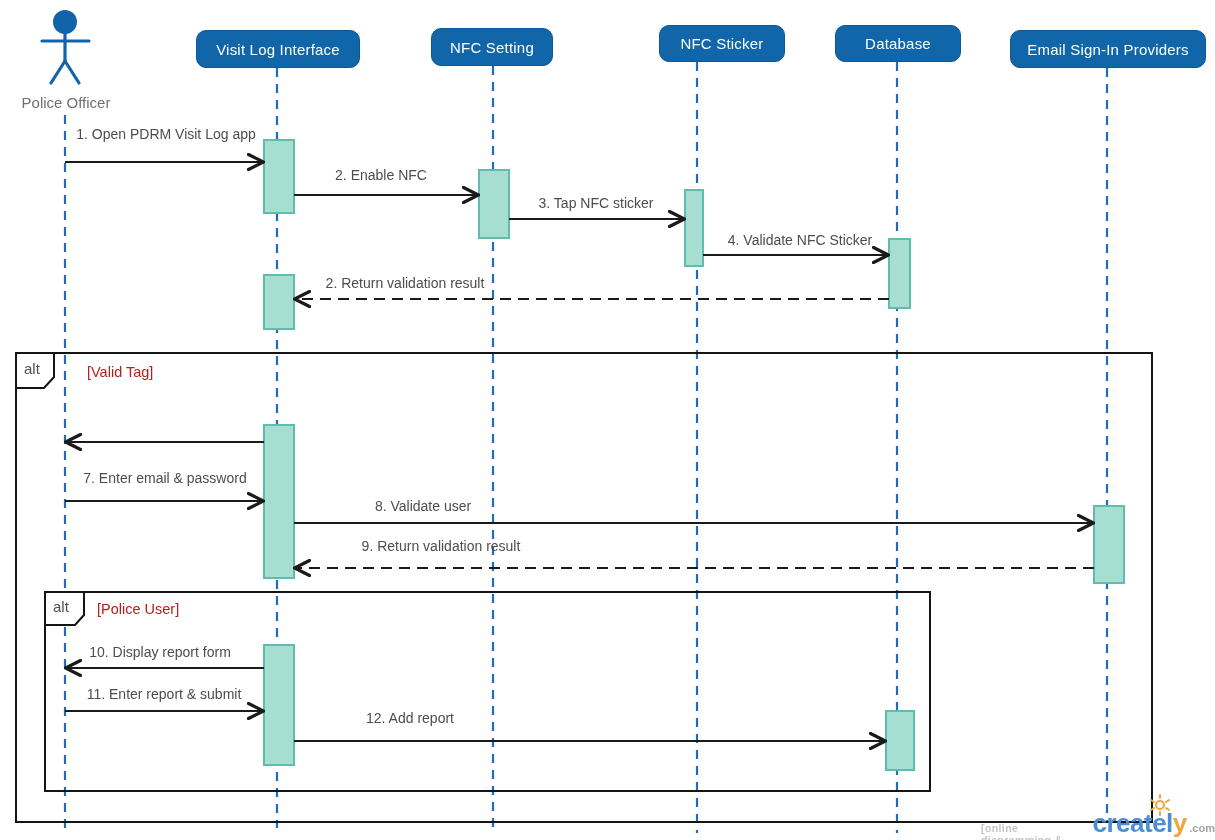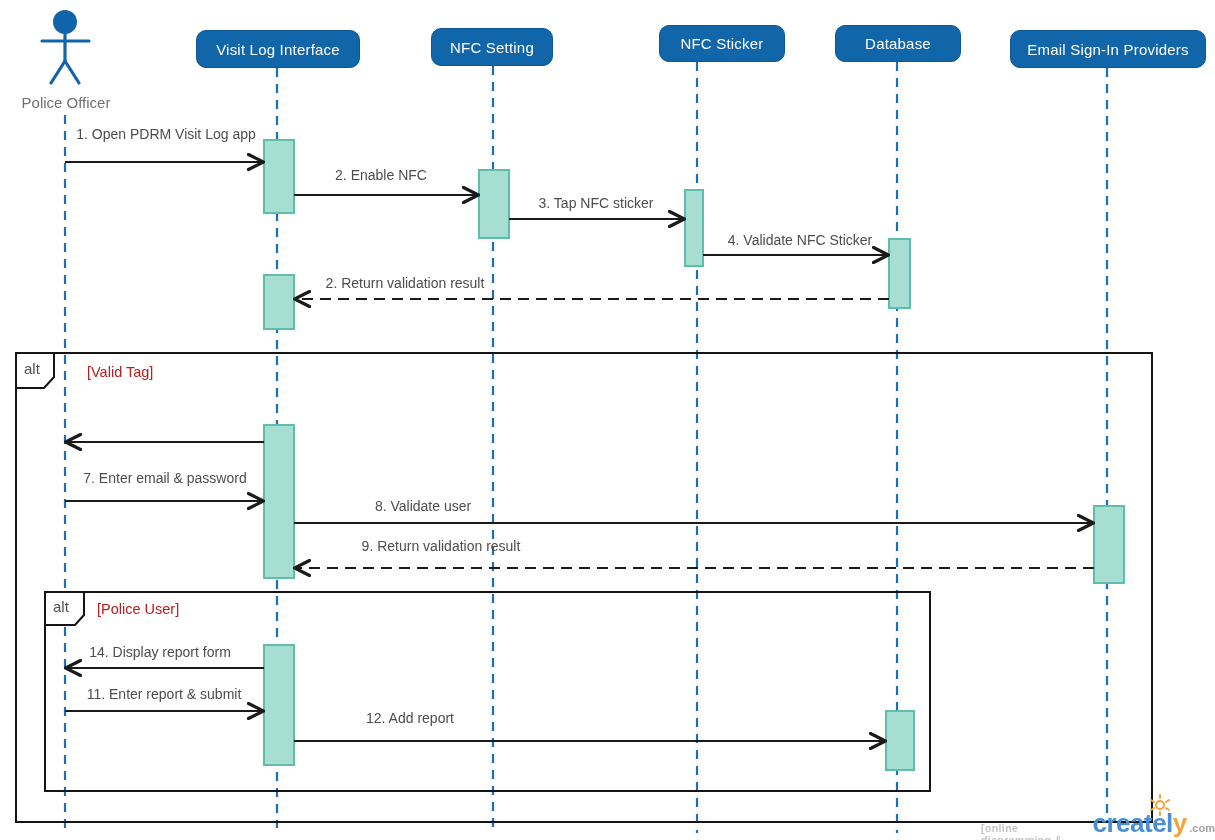--- a/index.html
+++ b/index.html
@@ -110,21 +110,21 @@
   <div class="actor-name" style="left:66px;top:94px;">Police Officer</div>
 
   <div class="label center" style="left:166px;top:125px;">1. Open PDRM Visit Log app</div>
   <div class="label center" style="left:381px;top:166px;">2. Enable NFC</div>
   <div class="label center" style="left:596px;top:194px;">3. Tap NFC sticker</div>
   <div class="label center" style="left:800px;top:231px;">4. Validate NFC Sticker</div>
   <div class="label center" style="left:405px;top:274px;">2. Return validation result</div>
   <div class="label center" style="left:165px;top:469px;">7. Enter email &amp; password</div>
   <div class="label center" style="left:399px;top:497px;margin-left:24px;">8. Validate user</div>
   <div class="label center" style="left:441px;top:537px;">9. Return validation result</div>
-  <div class="label center" style="left:160px;top:643px;">14. Display report form</div>
+  <div class="label center" style="left:160px;top:643px;">10. Display report form</div>
   <div class="label center" style="left:164px;top:685px;">11. Enter report &amp; submit</div>
   <div class="label center" style="left:410px;top:709px;">12. Add report</div>
 
   <div class="alt-op" style="left:24px;top:360px;">alt</div>
   <div class="guard" style="left:87px;top:364px;">[Valid Tag]</div>
   <div class="alt-op" style="left:53px;top:598px;">alt</div>
   <div class="guard" style="left:97px;top:601px;">[Police User]</div>
 
   <div class="wm" style="left:981px;top:810px;">
     <span class="wm-tag">[online diagramming &amp; design]</span>

